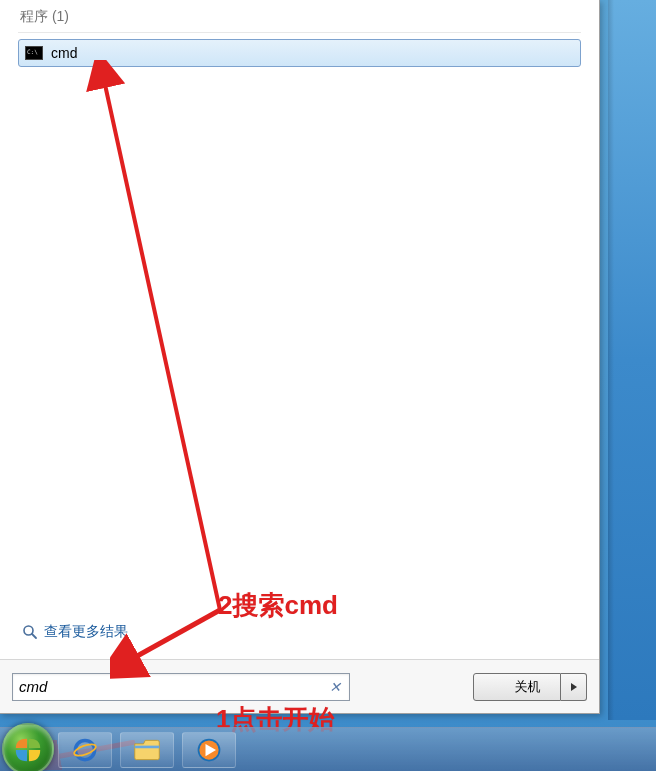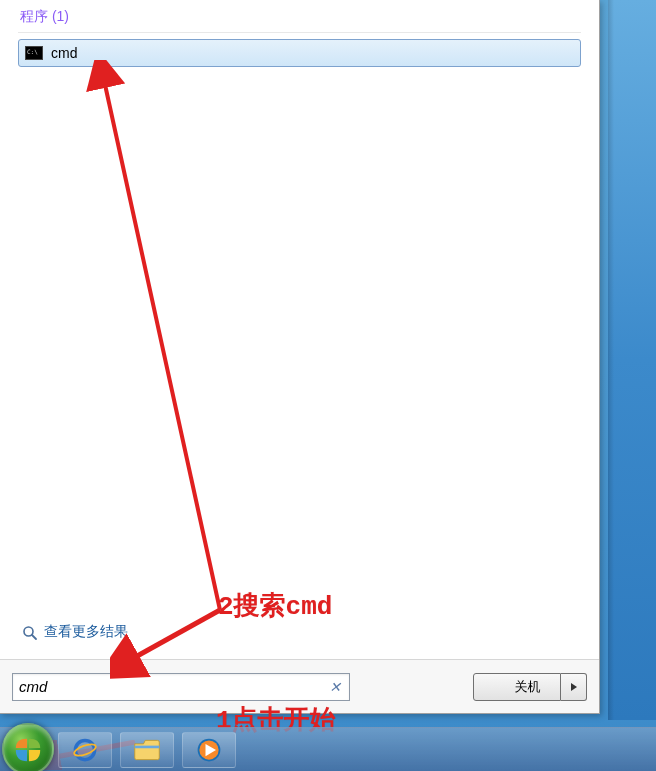--- a/index.html
+++ b/index.html
@@ -21,21 +21,21 @@
       background: #fff;
       border: 1px solid #a0a0a0;
       border-top: none;
       border-left: none;
       box-shadow: 2px 2px 6px rgba(0,0,0,0.25);
     }
     .search-section {
       padding: 4px 18px 0 18px;
     }
     .section-header {
-      color: #8b5cf6;
+      color: #737373;
       font-size: 14px;
       padding: 4px 0 6px 2px;
       border-bottom: 1px solid #e8e8e8;
     }
     .result-item {
       display: flex;
       align-items: center;
       height: 28px;
       margin-top: 6px;
       padding: 0 6px;
@@ -63,21 +63,21 @@
     }
     .result-label {
       color: #000;
       font-size: 14px;
     }
     .see-more {
       position: absolute;
       left: 22px;
       bottom: 72px;
       display: flex;
-      align-items: flex-end;
+      align-items: center;
       color: #1a5a9c;
       font-size: 14px;
       cursor: pointer;
     }
     .magnify-icon {
       width: 16px;
       height: 16px;
       margin-right: 6px;
       position: relative;
     }
@@ -190,21 +190,21 @@
       justify-content: center;
       cursor: pointer;
     }
     
     
     .annotation {
       position: absolute;
       color: #e02020;
       font-size: 26px;
       font-weight: bold;
-      font-family: Liberation Mono, monospace;
+      font-family: Liberation Sans, sans-serif;
       pointer-events: none;
       text-shadow: 0 0 1px rgba(0,0,0,0.1);
     }
     .arrow-svg {
       position: absolute;
       pointer-events: none;
     }
     
     
     .right-edge {

